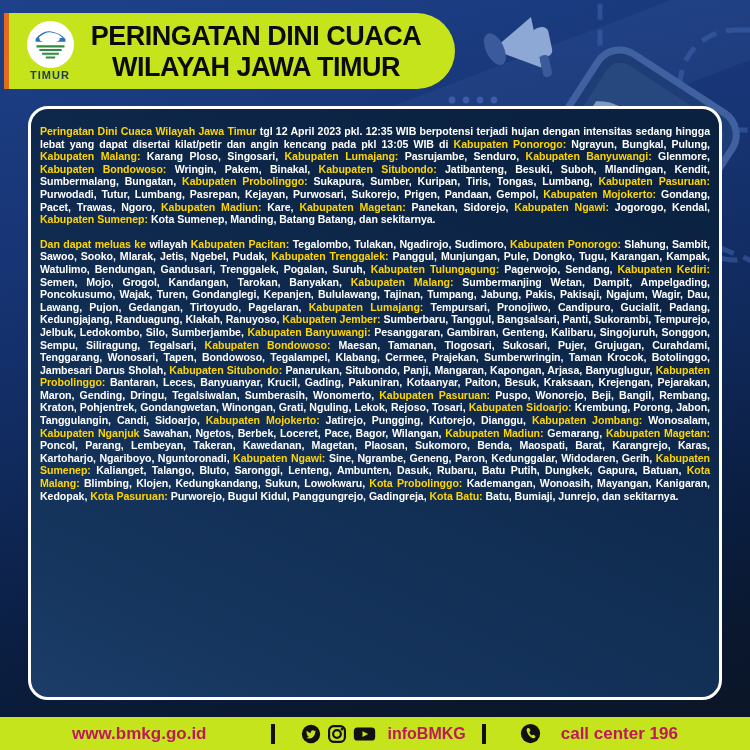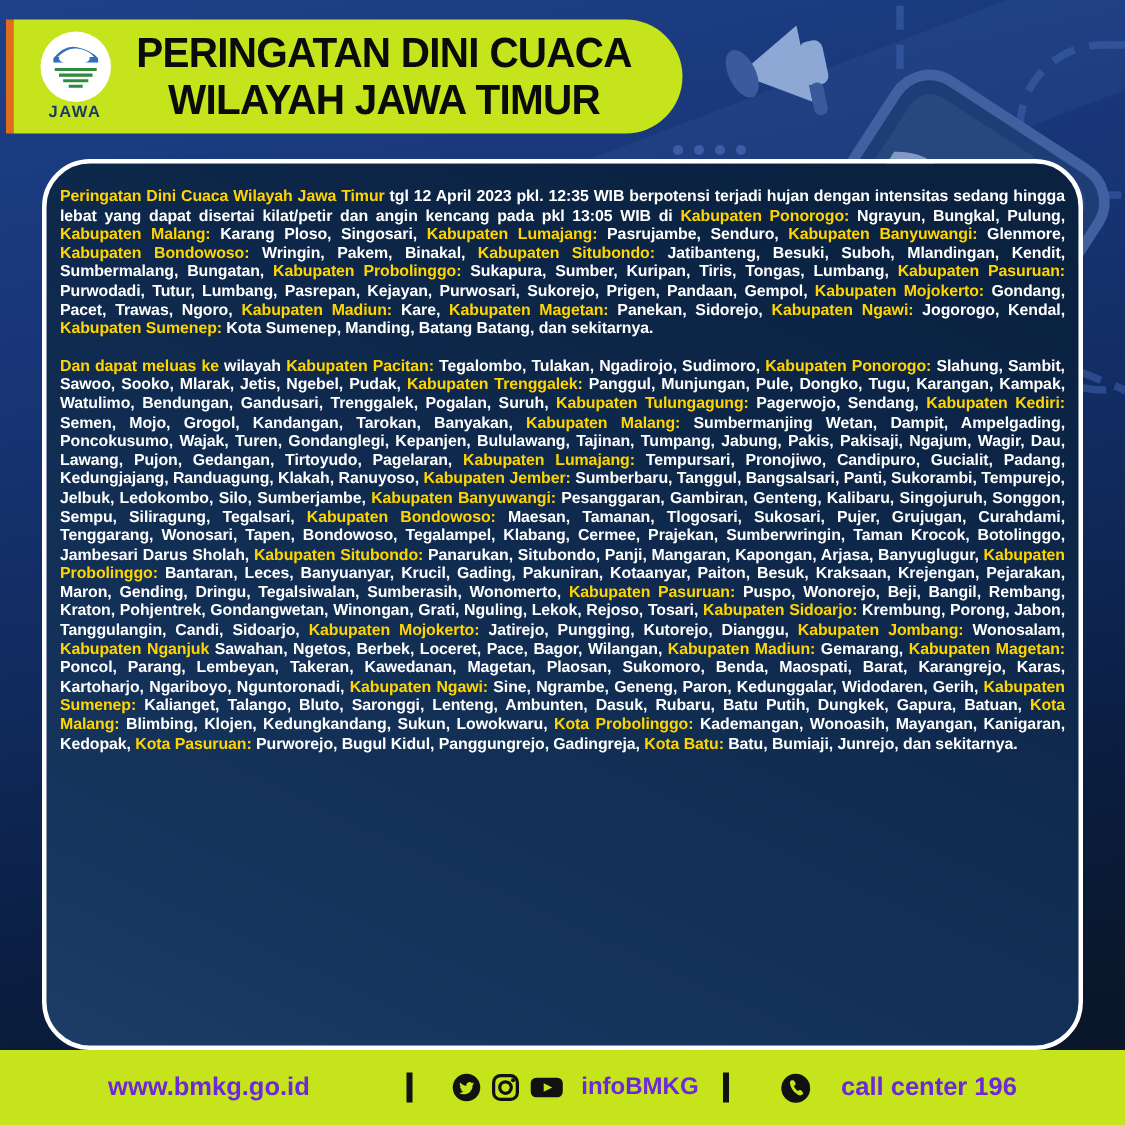--- a/index.html
+++ b/index.html
@@ -18,33 +18,33 @@
   .logo-block{width:66px;margin-left:8px;text-align:center;flex:0 0 auto;}
   .logo-circle{width:47px;height:47px;margin:0 auto;background:#fff;border-radius:50%;
                display:flex;align-items:center;justify-content:center;overflow:hidden;}
   .logo-word{font-size:11px;font-weight:bold;color:#1c3a5e;letter-spacing:1px;margin-top:1px;}
   .title-block{flex:1;text-align:center;color:#0b0b0b;font-weight:bold;
                font-size:27px;line-height:30px;letter-spacing:-0.5px;padding-right:26px;
                transform:scaleY(1.04);}
 
   
   .panel{position:absolute;left:28px;top:106px;width:694px;height:594px;box-sizing:border-box;
-         border:3.5px solid #ffffff;border-radius:32px;z-index:2;
+         border:3.5px solid #ffffff;border-radius:20px;z-index:2;
          background:linear-gradient(205deg,#0a2140 8%,#0f2a4e 45%,#16365f 85%,#1b3d68 100%);
          padding:16px 9px 0 9px;}
   .body-text{color:#ffffff;font-size:10.6px;line-height:12.6px;font-weight:bold;
              text-align:justify;letter-spacing:-0.05px;}
   .body-text .hl{color:#ffd500;}
   .para{margin:0 0 12px 0;}
   .closing{color:#ffd500;font-size:10.6px;font-weight:bold;margin-top:15px;}
   .signature{color:#ffffff;font-size:10.6px;font-weight:bold;margin-top:12px;}
 
   
-  .footer{position:absolute;left:0;bottom:0;width:750px;height:50px;background:#c6e41c;z-index:3;
-          display:flex;align-items:center;justify-content:center;color:#6d28d9;}
+  .footer{position:absolute;left:0;bottom:0;width:750px;height:33px;background:#c6e41c;z-index:3;
+          display:flex;align-items:center;justify-content:center;color:#be185d;}
   .footer .site{font-size:17px;font-weight:bold;}
   .fdiv{width:4px;height:20px;background:#111;margin:0 26px 0 64px;}
   .fdiv2{width:4px;height:20px;background:#111;margin:0 34px 0 16px;}
   .social{display:flex;align-items:center;gap:6px;justify-content:flex-end;}
   .handle{font-size:16px;font-weight:bold;margin-left:6px;}
   .callgrp{display:flex;align-items:center;gap:20px;}
   .call{font-size:17px;font-weight:bold;}
   .icn{display:block;}
 </style>
 </head>
@@ -106,21 +106,21 @@
           <path d="M9 15 q7 -7 14 -6 q8 1 12 6 z" fill="#ffffff"></path>
           <ellipse cx="21" cy="16" rx="11" ry="4.5" fill="#ffffff"></ellipse>
           <g stroke="#2e8b3d" stroke-width="2.2" fill="none">
             <path d="M7 24 h30"></path>
             <path d="M10 28 h24"></path>
             <path d="M13 32 h18"></path>
             <path d="M17 36 h10"></path>
           </g>
         </svg>
       </div>
-      <div class="logo-word">JAWA</div>
+      <div class="logo-word">TIMUR</div>
     </div>
     <div class="title-block">
       <div>PERINGATAN DINI CUACA</div>
       <div>WILAYAH JAWA TIMUR</div>
     </div>
   </div>
 </div>
 
 <div class="panel">
   <p class="body-text para"><span class="hl">Peringatan Dini Cuaca Wilayah Jawa Timur</span><span> tgl 12 April 2023 pkl. 12:35 WIB berpotensi terjadi hujan dengan intensitas sedang hingga lebat yang dapat disertai kilat/petir dan angin kencang pada pkl 13:05 WIB di </span><span class="hl">Kabupaten Ponorogo:</span><span> Ngrayun, Bungkal, Pulung, </span><span class="hl">Kabupaten Malang:</span><span> Karang Ploso, Singosari, </span><span class="hl">Kabupaten Lumajang:</span><span> Pasrujambe, Senduro, </span><span class="hl">Kabupaten Banyuwangi:</span><span> Glenmore, </span><span class="hl">Kabupaten Bondowoso:</span><span> Wringin, Pakem, Binakal, </span><span class="hl">Kabupaten Situbondo:</span><span> Jatibanteng, Besuki, Suboh, Mlandingan, Kendit, Sumbermalang, Bungatan, </span><span class="hl">Kabupaten Probolinggo:</span><span> Sukapura, Sumber, Kuripan, Tiris, Tongas, Lumbang, </span><span class="hl">Kabupaten Pasuruan:</span><span> Purwodadi, Tutur, Lumbang, Pasrepan, Kejayan, Purwosari, Sukorejo, Prigen, Pandaan, Gempol, </span><span class="hl">Kabupaten Mojokerto:</span><span> Gondang, Pacet, Trawas, Ngoro, </span><span class="hl">Kabupaten Madiun:</span><span> Kare, </span><span class="hl">Kabupaten Magetan:</span><span> Panekan, Sidorejo, </span><span class="hl">Kabupaten Ngawi:</span><span> Jogorogo, Kendal, </span><span class="hl">Kabupaten Sumenep:</span><span> Kota Sumenep, Manding, Batang Batang, dan sekitarnya.</span></p>

